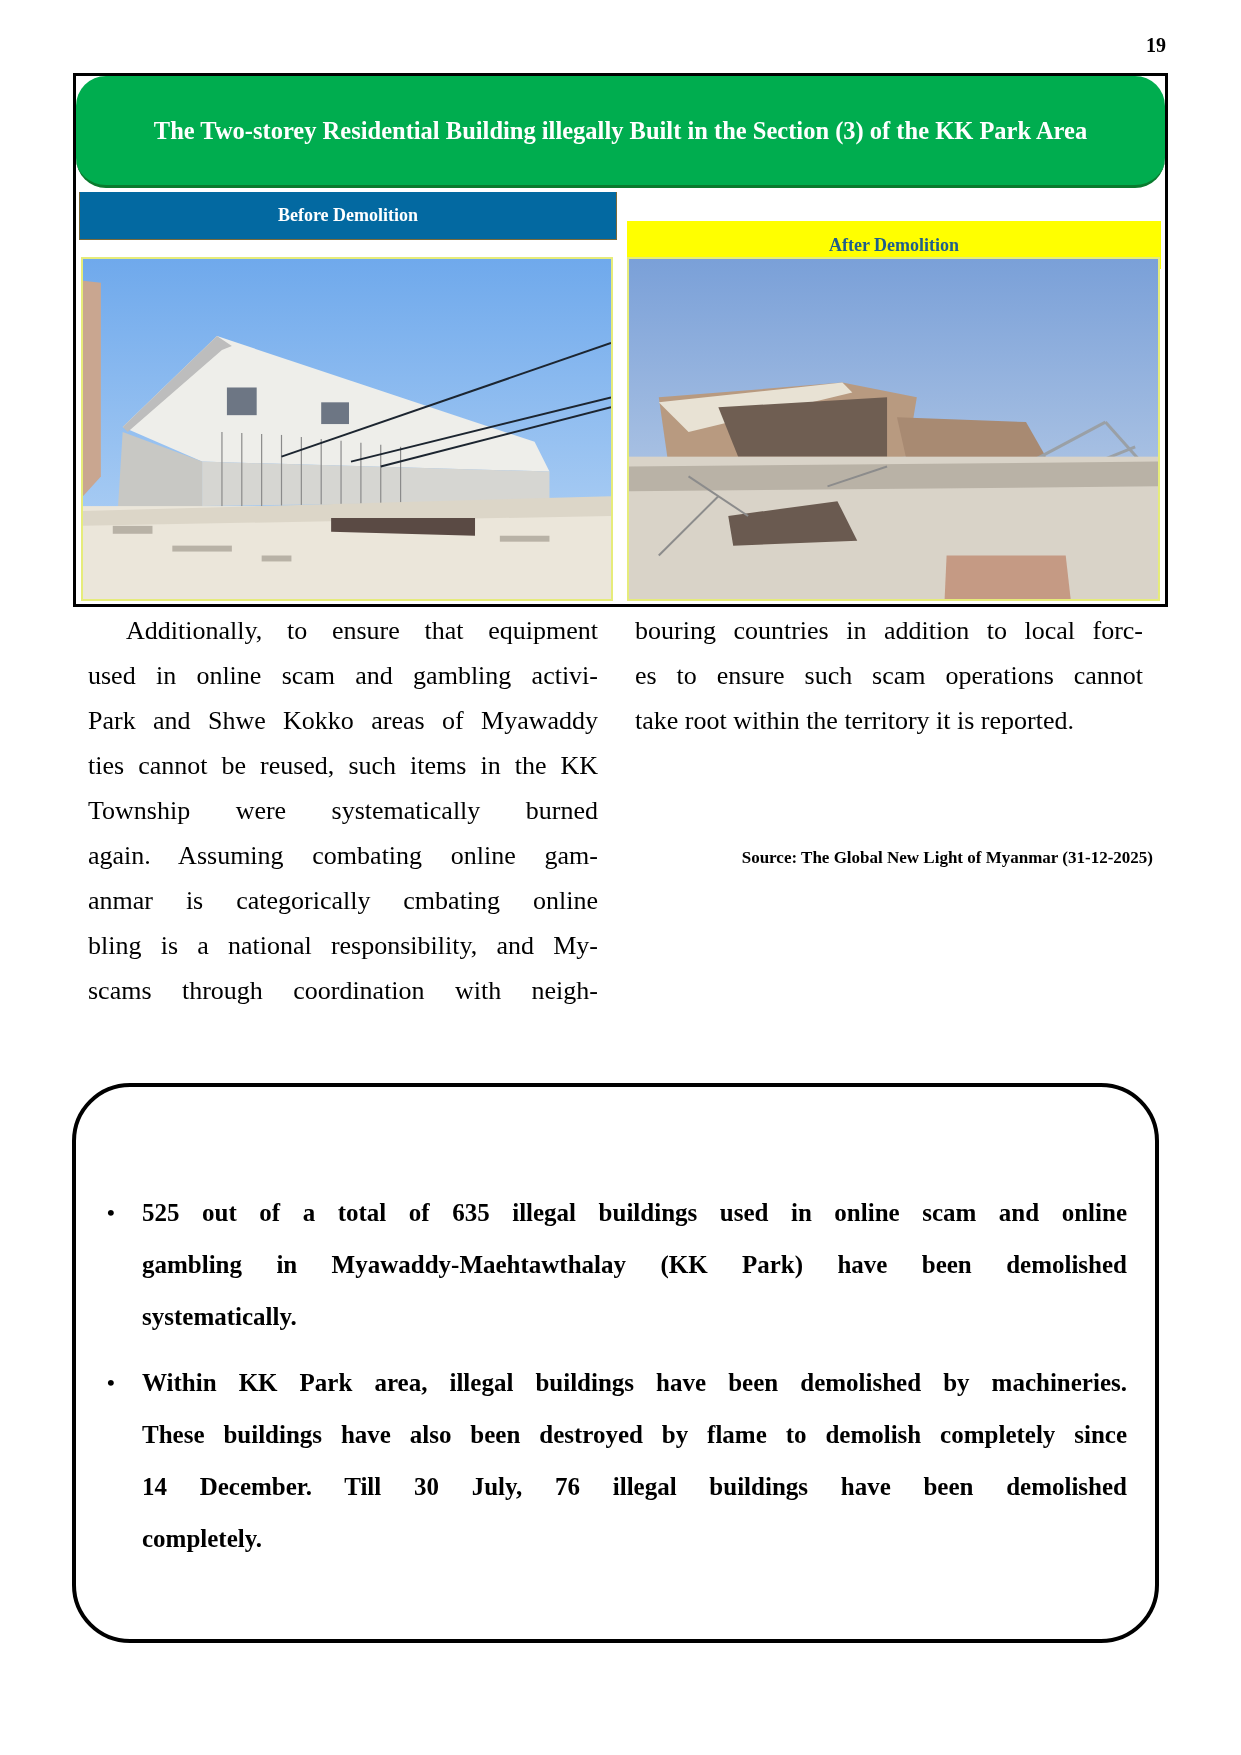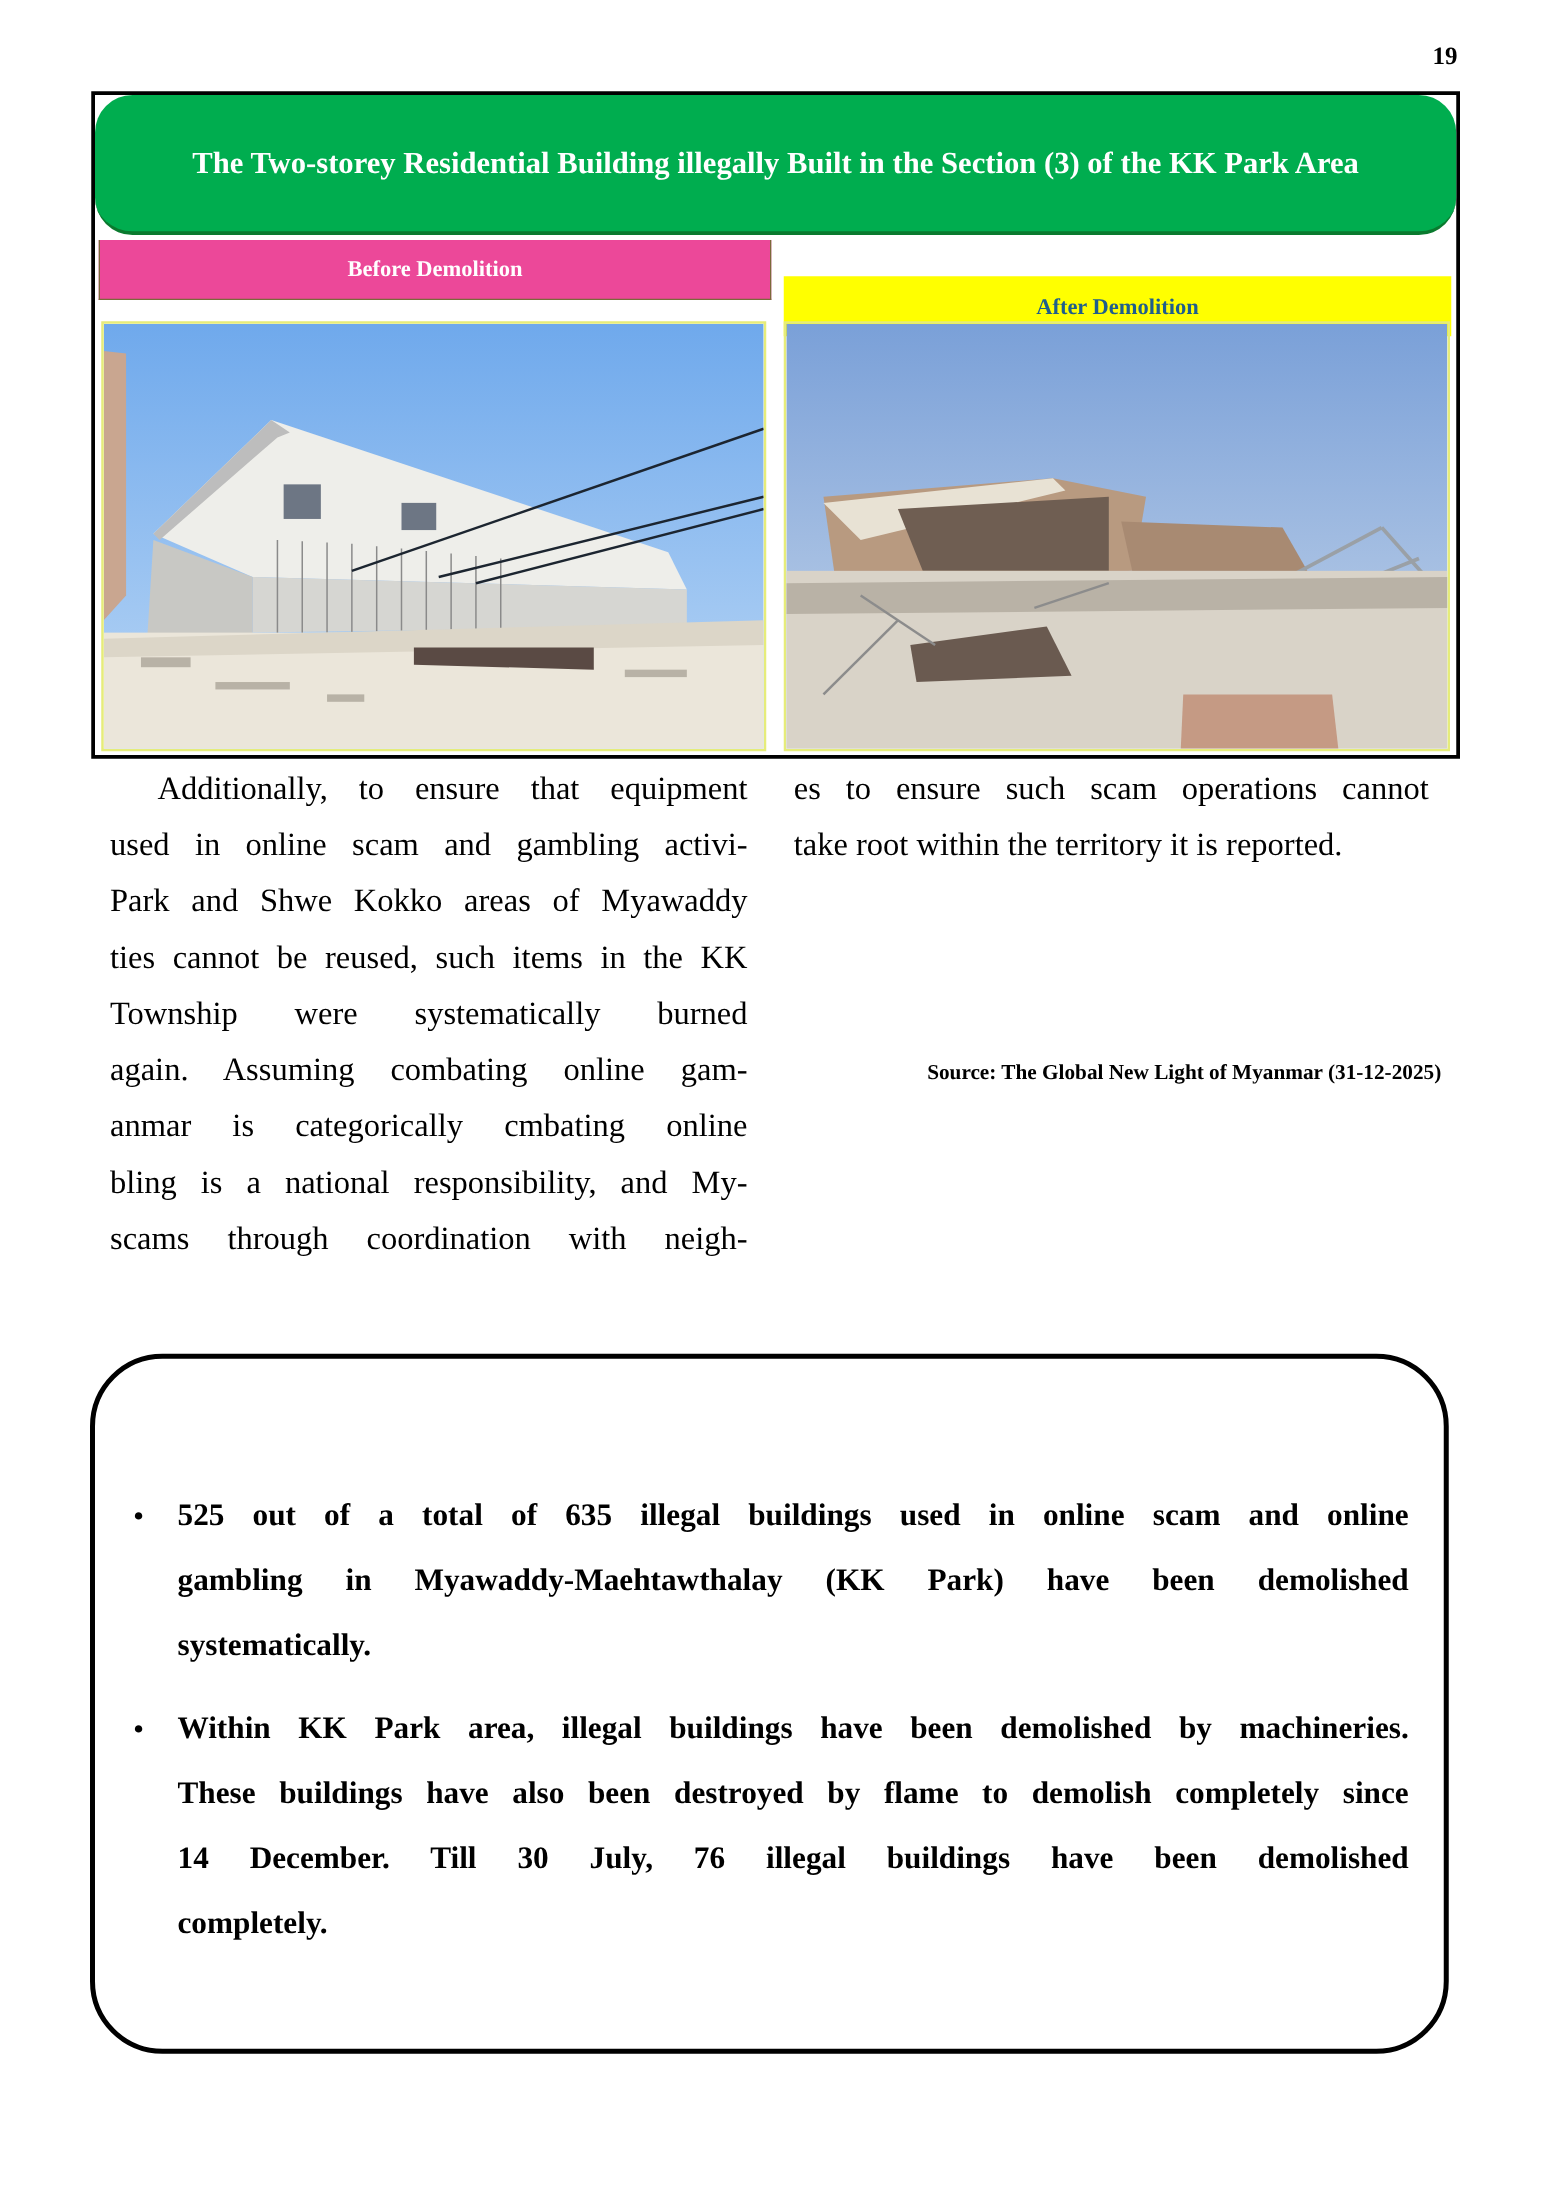--- a/index.html
+++ b/index.html
@@ -10,21 +10,21 @@
 
   .figure-frame { position: absolute; left: 73px; top: 73px; width: 1089px; height: 528px;
                   border: 3px solid #000; background: #fff; box-sizing: content-box; }
   .figure-title { position: absolute; left: 0; top: 0; width: 100%; height: 112px; background: #00ad4f;
                   border-bottom: 3px solid #0a7a2e;
                   color: #fff; font-weight: bold; font-size: 24.5px; line-height: 31px;
                   text-align: center; display: flex; align-items: center; justify-content: center;
                   padding: 0 12px; box-sizing: border-box; border-radius: 30px; }
   .label { position: absolute; top: 116px; height: 48px; display: flex; align-items: center; justify-content: center;
            font-weight: bold; font-size: 18px; box-sizing: border-box; }
-  .label-before { left: 3px; width: 538px; background: #ec4899; color: #fff; border: 1px solid #7a6a3a; border-top: none; }
+  .label-before { left: 3px; width: 538px; background: #0369a1; color: #fff; border: 1px solid #7a6a3a; border-top: none; }
   .label-after { left: 551px; width: 534px; background: #ffff00; color: #1f5e8c; margin-top: 29px; }
 
   .photo { position: absolute; top: 181px; height: 344px; border: 2px solid #e6ec7a; box-sizing: border-box; overflow: hidden; }
   .photo-before { left: 5px; width: 532px; }
   .photo-after { left: 551px; width: 533px; }
   .photo svg { display: block; width: 100%; height: 100%; }
 
   .body-text { position: absolute; top: 608px; font-size: 26px; line-height: 45px; text-align: justify; }
   .col-left { left: 88px; width: 510px; }
   .col-right { left: 635px; width: 508px; }
@@ -138,20 +138,21 @@
   <span class="line">Park and Shwe Kokko areas of Myawaddy</span>
   <span class="line">ties cannot be reused, such items in the KK</span>
   <span class="line">Township were systematically burned</span>
   <span class="line">again. Assuming combating online gam-</span>
   <span class="line">anmar is categorically cmbating online</span>
   <span class="line">bling is a national responsibility, and My-</span>
   <span class="line">scams through coordination with neigh-</span>
 </div>
 
 <div class="body-text col-right">
+  <span class="line">bouring countries in addition to local forc-</span>
   <span class="line">es to ensure such scam operations cannot</span>
   <span class="line last">take root within the territory it is reported.</span>
 </div>
 
 <div class="source">Source: The Global New Light of Myanmar (31-12-2025)</div>
 
 <div class="summary-box">
   <ul class="summary-list">
     <li class="summary-item item-1">
       <span class="bullet">•</span>

